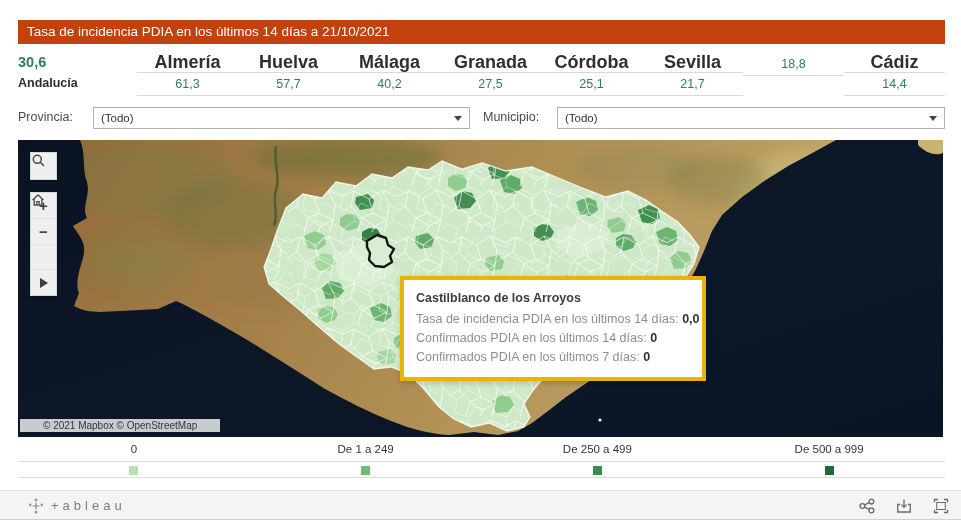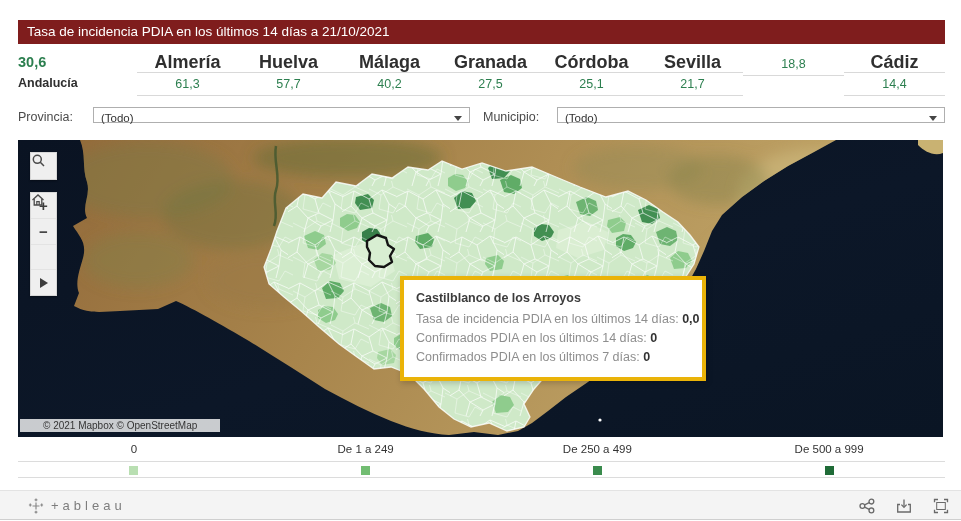--- a/index.html
+++ b/index.html
@@ -15,21 +15,21 @@
   .summary-value{font-size:14.5px;font-weight:bold;color:#2c7f4f;line-height:19px;}
   .summary-region{font-size:12.5px;font-weight:bold;color:#2f2f2f;line-height:23px;}
   .prov-grid{position:absolute;left:137px;top:53px;width:808px;display:grid;grid-template-columns:repeat(8,1fr);}
   .prov{text-align:center;}
   .prov-name{font-weight:bold;font-size:18px;color:#2f2f2f;height:19px;line-height:18px;border-bottom:1px solid #d9d9d9;}
   .prov-value{font-size:12.5px;color:#2c7f4f;height:22px;line-height:22px;border-bottom:1px solid #d9d9d9;}
 
   
   .filters{position:absolute;left:18px;top:106px;width:927px;height:24px;}
   .filter-label{position:absolute;top:4px;font-size:12.5px;color:#4b4b4b;}
-  .dd{position:absolute;top:1px;height:16px;background:#fff;border:1px solid #afafaf;box-sizing:border-box;
+  .dd{position:absolute;top:1px;height:22px;background:#fff;border:1px solid #afafaf;box-sizing:border-box;
       font-size:11.5px;color:#333;line-height:20px;padding:0 20px 0 7px;cursor:pointer;}
   .caret{position:absolute;right:7px;top:8px;width:0;height:0;border-left:4px solid transparent;
          border-right:4px solid transparent;border-top:5px solid #454545;}
 
   
   .map{position:absolute;left:18px;top:140px;width:925px;height:297px;background:#0b1526;overflow:hidden;}
   .map svg{position:absolute;left:0;top:0;}
   .map-btn{position:absolute;background:#efefef;border:1px solid #d7d7d7;box-shadow:0 1px 2px rgba(0,0,0,.35);
            box-sizing:border-box;display:flex;align-items:center;justify-content:center;cursor:pointer;color:#444;}
   .btn-search{left:12px;top:12px;width:27px;height:28px;}
@@ -64,21 +64,21 @@
   .brand-text{font-size:13px;letter-spacing:4px;color:#7d7d7d;}
   .footer-icons{position:absolute;right:10px;top:0;height:29px;display:flex;gap:17px;align-items:center;}
   .f-icon{width:20px;height:20px;display:flex;align-items:center;justify-content:center;cursor:pointer;}
   .page-edge{position:absolute;left:0;top:519px;width:961px;border-top:1px solid #cfcfcf;}
 </style>
 </head>
 <body>
 
 <div class="page">
 
-  <div class="titlebar" style="background-color: #7f1d1d;">Tasa de incidencia PDIA en los últimos 14 días a 21/10/2021</div>
+  <div class="titlebar" style="background-color: #c2410c;">Tasa de incidencia PDIA en los últimos 14 días a 21/10/2021</div>
 
   <div class="summary">
     <div class="summary-value">30,6</div>
     <div class="summary-region">Andalucía</div>
   </div>
 
   <div class="prov-grid">
     <div class="prov">
       <div class="prov-name">Almería</div>
       <div class="prov-value">61,3</div>

